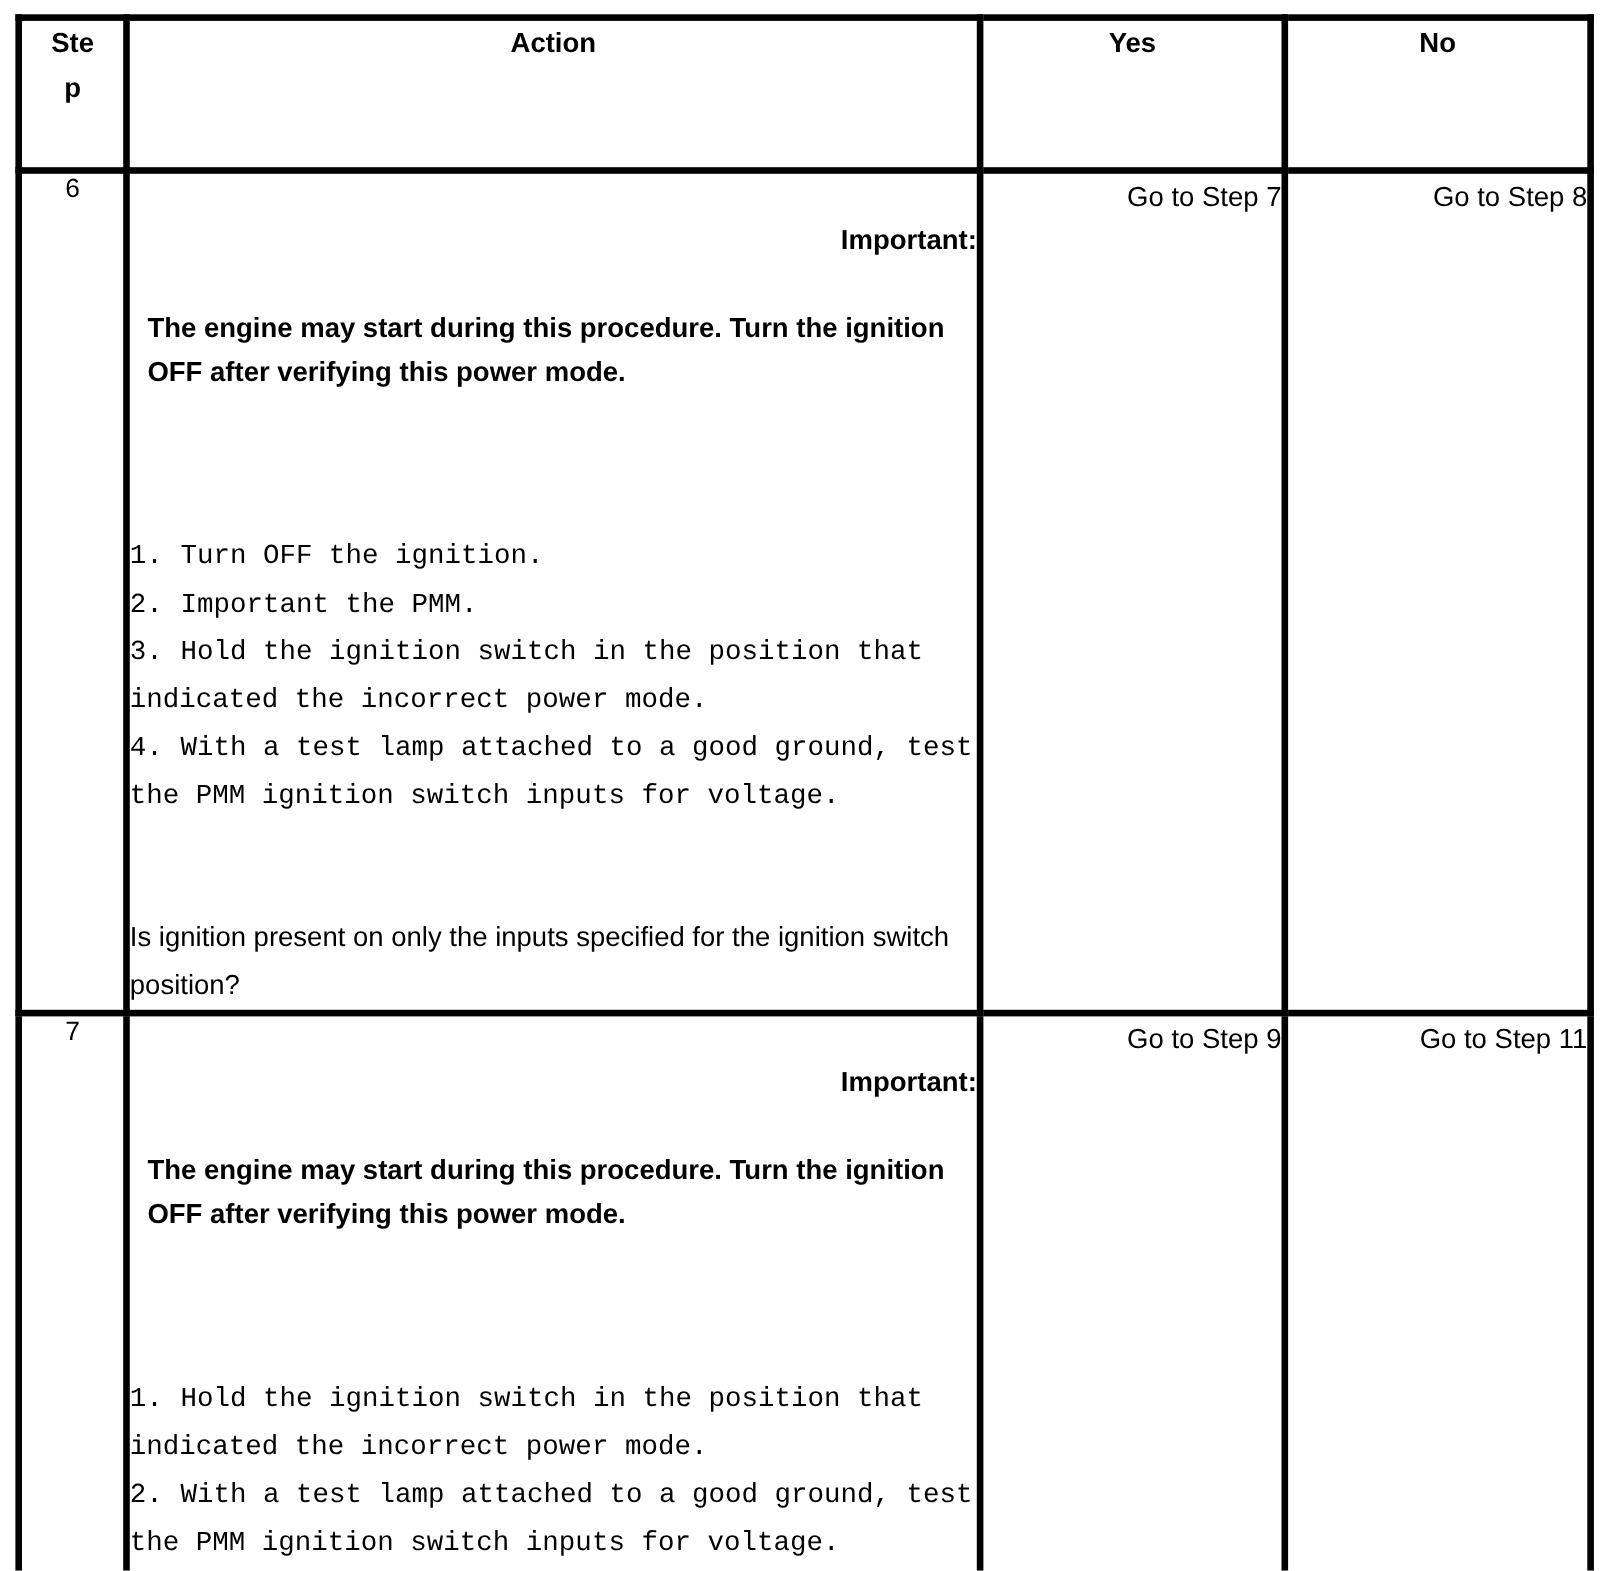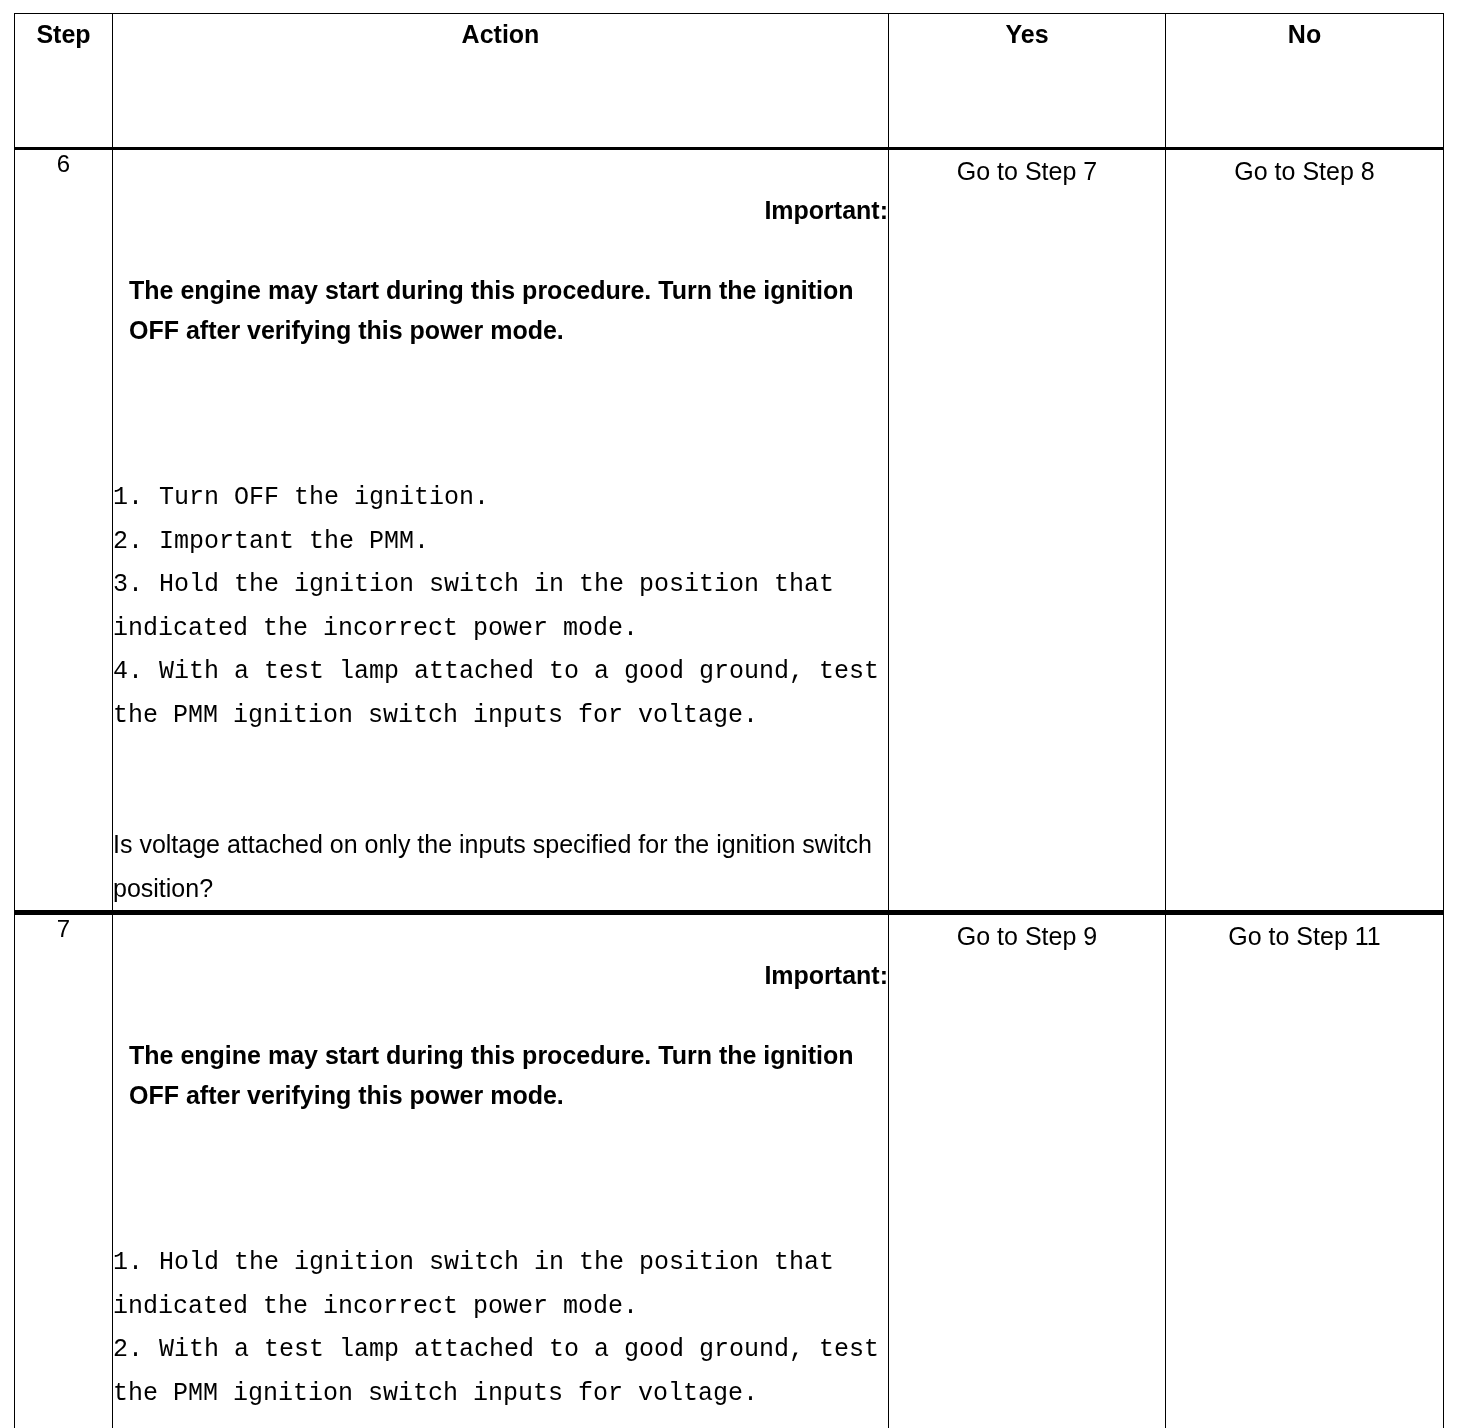--- a/index.html
+++ b/index.html
@@ -27,21 +27,21 @@
     position: absolute;
     left: 14px;
     top: 13px;
     width: 1429px;
     border-collapse: collapse;
     table-layout: fixed;
   }
 
   table.proc td,
   table.proc th {
-    border: 1px solid #000000;
+    border: 6px solid #000000;
     vertical-align: top;
     padding: 0;
     background: #ffffff;
   }
 
   
   col.c-step   { width: 98px; }
   col.c-action { width: 776px; }
   col.c-yes    { width: 277px; }
   col.c-no     { width: 278px; }
@@ -81,21 +81,21 @@
     font-weight: normal;
   }
 
   td.action-cell {
     padding: 16px 12px 10px 18px;
     font-size: 25px;
     line-height: 43px;
   }
 
   td.answer-cell {
-    text-align: center;
+    text-align: right;
     vertical-align: bottom;
     font-size: 25px;
     line-height: 43px;
     padding-bottom: 14px;
   }
 
   .important-block {
     font-weight: bold;
     font-size: 25px;
     line-height: 40px;
@@ -169,21 +169,21 @@
             <span class="important-text">The engine may start during this procedure. Turn the ignition OFF after verifying this power mode.</span>
           </div>
           <div class="gap-lg"></div>
           <ol class="steps">
             <li><span class="num">1.</span><span>Turn OFF the ignition.</span></li>
             <li><span class="num">2.</span><span>Important the PMM.</span></li>
             <li><span class="num">3.</span><span>Hold the ignition switch in the position that indicated the incorrect power mode.</span></li>
             <li><span class="num">4.</span><span>With a test lamp attached to a good ground, test the PMM ignition switch inputs for voltage.</span></li>
           </ol>
           <div class="gap-md"></div>
-          <div class="question"> Is voltage attached on only the inputs specified for the ignition switch position?</div>
+          <div class="question"> Is ignition present on only the inputs specified for the ignition switch position?</div>
         </td>
         <td class="answer-cell">Go to Step 7</td>
         <td class="answer-cell">Go to Step 8</td>
       </tr>
 
       <tr class="datarow">
         <td class="step-cell">7</td>
         <td class="action-cell">
           <div class="important-block">
             <span class="important-label">Important:</span>

